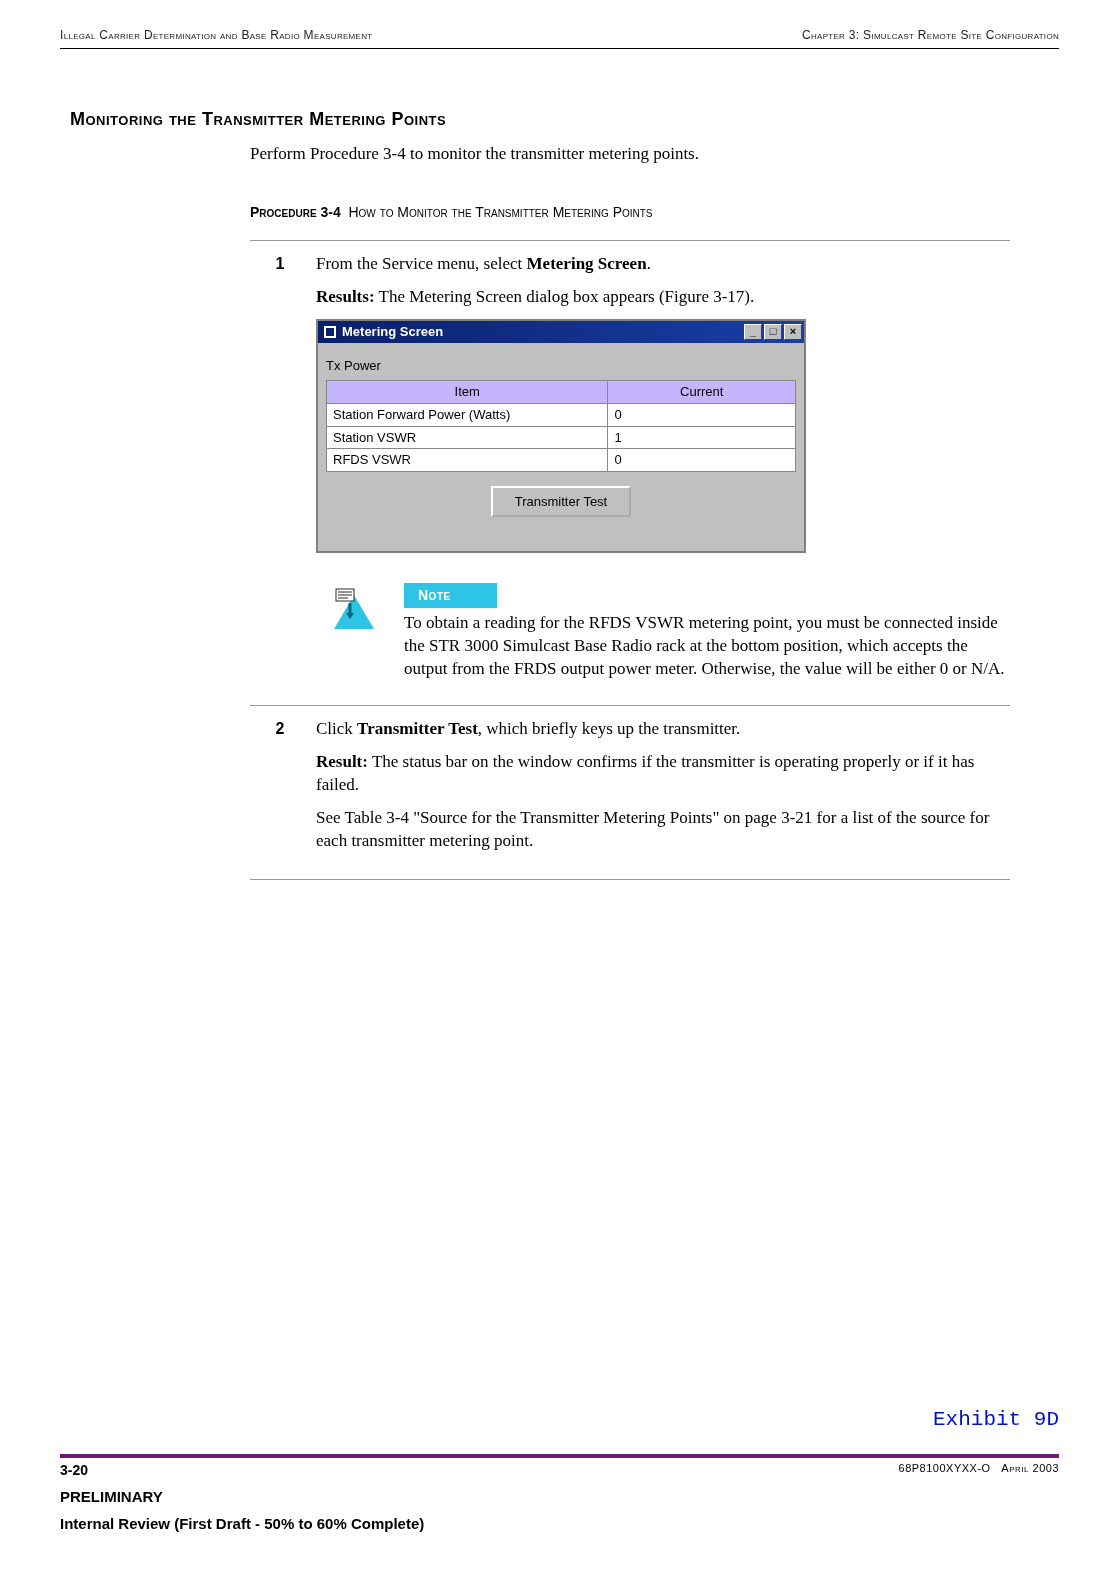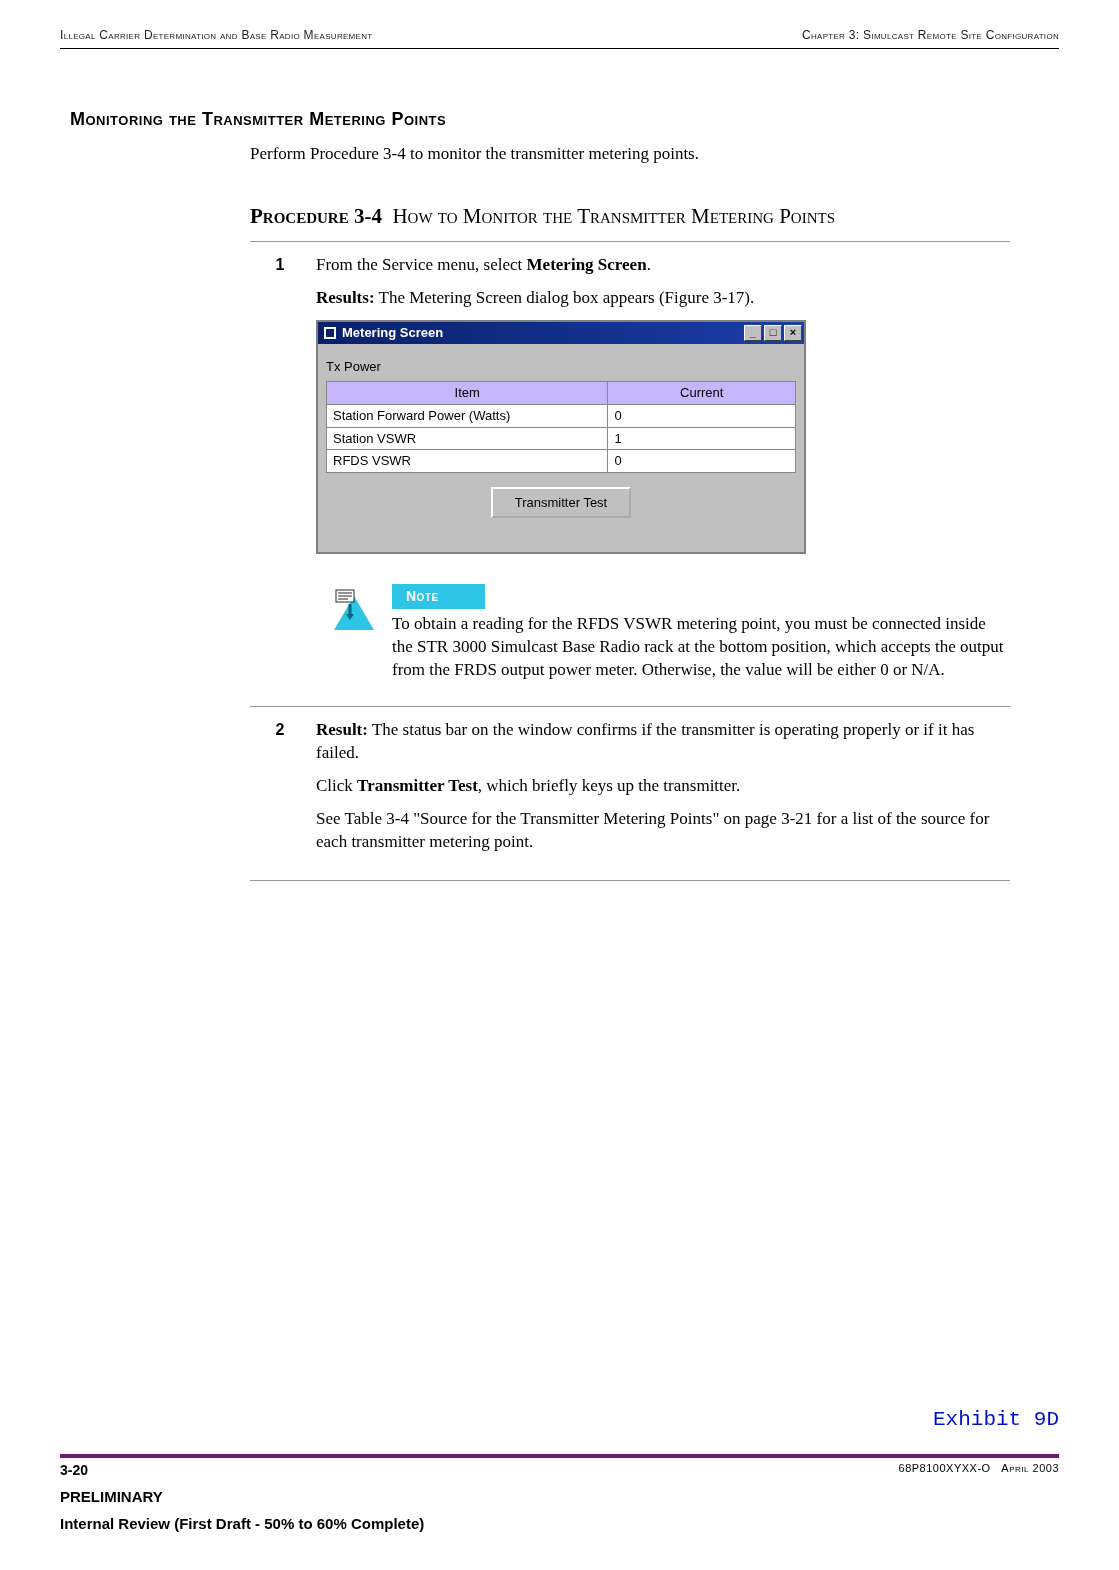--- a/index.html
+++ b/index.html
@@ -40,23 +40,23 @@
   .indent-block {
     margin-left: 190px;
     max-width: 760px;
   }
   .intro-p {
     font-family: "Times New Roman", Times, serif;
     font-size: 17px;
     margin: 0 0 40px 0;
   }
   .procedure-title {
-    font-family: Liberation Serif, serif;
-    font-size: 21px;
-    margin-bottom: 12px;
+    font-family: Liberation Sans, sans-serif;
+    font-size: 14px;
+    margin-bottom: 20px;
     font-variant: small-caps;
   }
   .procedure-title .proc-label {
     font-weight: bold;
   }
   .step-row {
     border-top: 1px solid #999;
     padding: 12px 0 16px 0;
   }
   .step-row:last-child {
@@ -168,20 +168,21 @@
     display: inline-block;
     padding: 5px 22px;
     background: #c0c0c0;
     border: 2px outset #fff;
     font-family: Tahoma, Arial, sans-serif;
     font-size: 13px;
   }
   .note-row {
     display: grid;
     grid-template-columns: 76px 1fr;
+    column-gap: 12px;
     align-items: flex-start;
     margin: 6px 0 8px 0;
   }
   .note-icon-cell {
     display: flex;
     justify-content: center;
     align-items: flex-start;
     padding-top: 2px;
   }
   .note-icon-svg { width: 48px; height: 48px; }
@@ -335,24 +336,24 @@
 
         </div>
       </div>
     </div>
 
     <div class="step-row">
       <div class="step-grid">
         <div class="step-num">2</div>
         <div class="step-body">
           <p>
-            <span class="results-label">Result:</span><span> The status bar on the window confirms if the transmitter is operating properly or if it has failed.</span>
+            <span>Click </span><span class="ui-term">Transmitter Test</span><span>, which briefly keys up the transmitter.</span>
           </p>
           <p>
-            <span>Click </span><span class="ui-term">Transmitter Test</span><span>, which briefly keys up the transmitter.</span>
+            <span class="results-label">Result:</span><span> The status bar on the window confirms if the transmitter is operating properly or if it has failed.</span>
           </p>
           <p>See Table 3-4 "Source for the Transmitter Metering Points" on page 3-21 for a list of the source for each transmitter metering point.</p>
         </div>
       </div>
     </div>
 
   </div>
 
   <div class="exhibit">Exhibit 9D</div>
 

